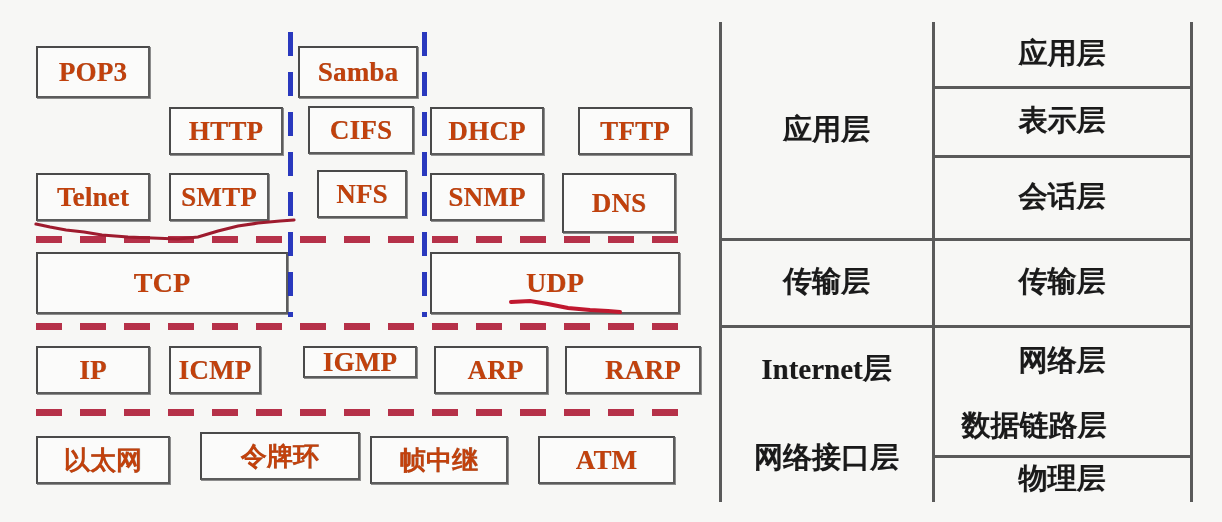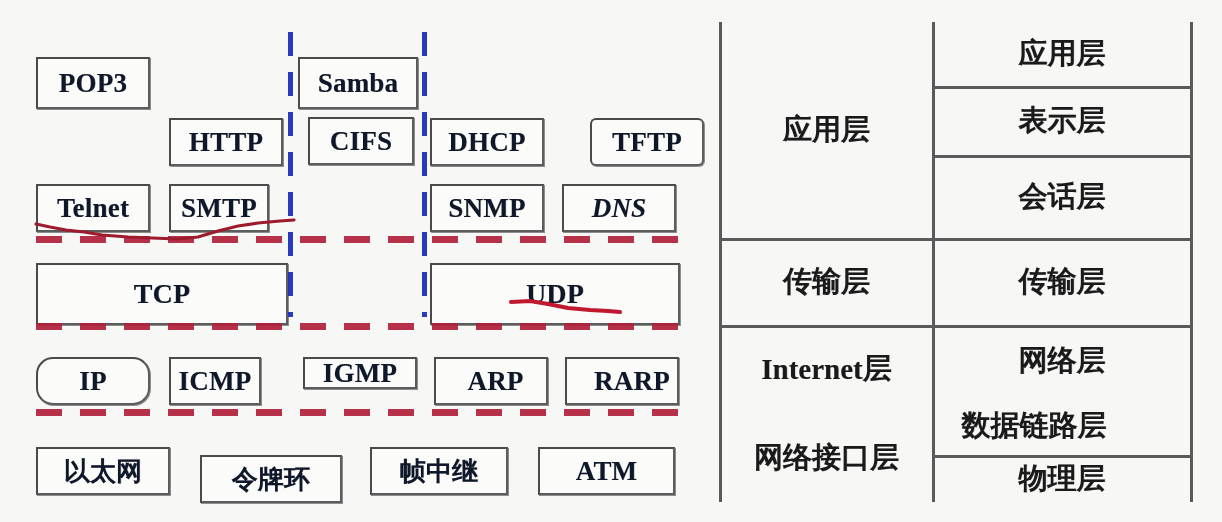--- a/index.html
+++ b/index.html
@@ -22,25 +22,24 @@
     box-sizing: border-box;
     background: #fbfbfa;
     border: 2px solid #4a4a4a;
     border-right-color: #5c5c5c;
     border-bottom-color: #5c5c5c;
     box-shadow: 1px 1px 0 0 #8d8d8d;
     display: flex;
     align-items: center;
     justify-content: center;
     font-weight: bold;
-    color: #0f172a;
+    color: #c2410c;
     letter-spacing: 0.2px;
     text-shadow: 0.4px 0 0 rgba(0,0,0,0.35);
     white-space: nowrap;
-    margin-top: 11px;
   }
   .pbox.latin { font-family: "Liberation Serif", "DejaVu Serif", serif; font-size: 27px; }
   .pbox.cjk  { font-family: "DejaVu Sans", "Liberation Sans", sans-serif; font-size: 26px; font-weight: bold; }
   .pbox.wide { font-size: 28px; }
 
   
   .hdash {
     position: absolute;
     height: 7px;
     background: repeating-linear-gradient(
@@ -91,38 +90,39 @@
 <body>
 
 <div id="canvas">
 
   <div class="pbox latin" style="left:36px; top:46px; width:114px; height:52px;">POP3</div>
   <div class="pbox latin" style="left:298px; top:46px; width:120px; height:52px;">Samba</div>
 
   <div class="pbox latin" style="left:169px; top:107px; width:114px; height:48px;">HTTP</div>
   <div class="pbox latin" style="left:308px; top:106px; width:106px; height:48px;">CIFS</div>
   <div class="pbox latin" style="left:430px; top:107px; width:114px; height:48px;">DHCP</div>
-  <div class="pbox latin" style="left:590px; top:107px; width:114px; height:48px;border-radius:6px;">TFTP</div>
+  <div class="pbox latin" style="left:578px; top:107px; width:114px; height:48px;">TFTP</div>
 
   <div class="pbox latin" style="left:36px; top:173px; width:114px; height:48px;">Telnet</div>
   <div class="pbox latin" style="left:169px; top:173px; width:100px; height:48px;">SMTP</div>
+  <div class="pbox latin" style="left:317px; top:170px; width:90px; height:48px;">NFS</div>
   <div class="pbox latin" style="left:430px; top:173px; width:114px; height:48px;">SNMP</div>
-  <div class="pbox latin" style="left:562px; top:173px; width:114px; height:48px;font-style:italic;">DNS</div>
+  <div class="pbox latin" style="left:562px; top:173px; width:114px; height:60px;">DNS</div>
 
   <div class="pbox latin wide" style="left:36px; top:252px; width:252px; height:62px;">TCP</div>
   <div class="pbox latin wide" style="left:430px; top:252px; width:250px; height:62px;">UDP</div>
 
-  <div class="pbox latin" style="left:36px; top:346px; width:114px; height:48px;border-radius:17px;">IP</div>
+  <div class="pbox latin" style="left:36px; top:346px; width:114px; height:48px;">IP</div>
   <div class="pbox latin" style="left:169px; top:346px; width:92px; height:48px;">ICMP</div>
   <div class="pbox latin" style="left:303px; top:346px; width:114px; height:32px;">IGMP</div>
   <div class="pbox latin" style="left:434px; top:346px; width:114px; height:48px;padding-left:9px;">ARP</div>
-  <div class="pbox latin" style="left:565px; top:346px; width:114px; height:48px;padding-left:20px;">RARP</div>
+  <div class="pbox latin" style="left:565px; top:346px; width:136px; height:48px;padding-left:20px;">RARP</div>
 
   <div class="pbox cjk" style="left:36px; top:436px; width:134px; height:48px;">以太网</div>
-  <div class="pbox cjk" style="left:200px; top:444px; width:142px; height:48px;">令牌环</div>
+  <div class="pbox cjk" style="left:200px; top:432px; width:160px; height:48px;">令牌环</div>
   <div class="pbox cjk" style="left:370px; top:436px; width:138px; height:48px;">帧中继</div>
   <div class="pbox latin" style="left:538px; top:436px; width:137px; height:48px;">ATM</div>
 
   <div class="hdash" style="left:36px; top:236px; width:655px;"></div>
   <div class="hdash" style="left:36px; top:323px; width:655px;"></div>
   <div class="hdash" style="left:36px; top:409px; width:655px;"></div>
 
   <div class="vdash" style="left:288px; top:32px; width:5px; height:285px;"></div>
   <div class="vdash" style="left:422px; top:32px; width:5px; height:285px;"></div>
 

